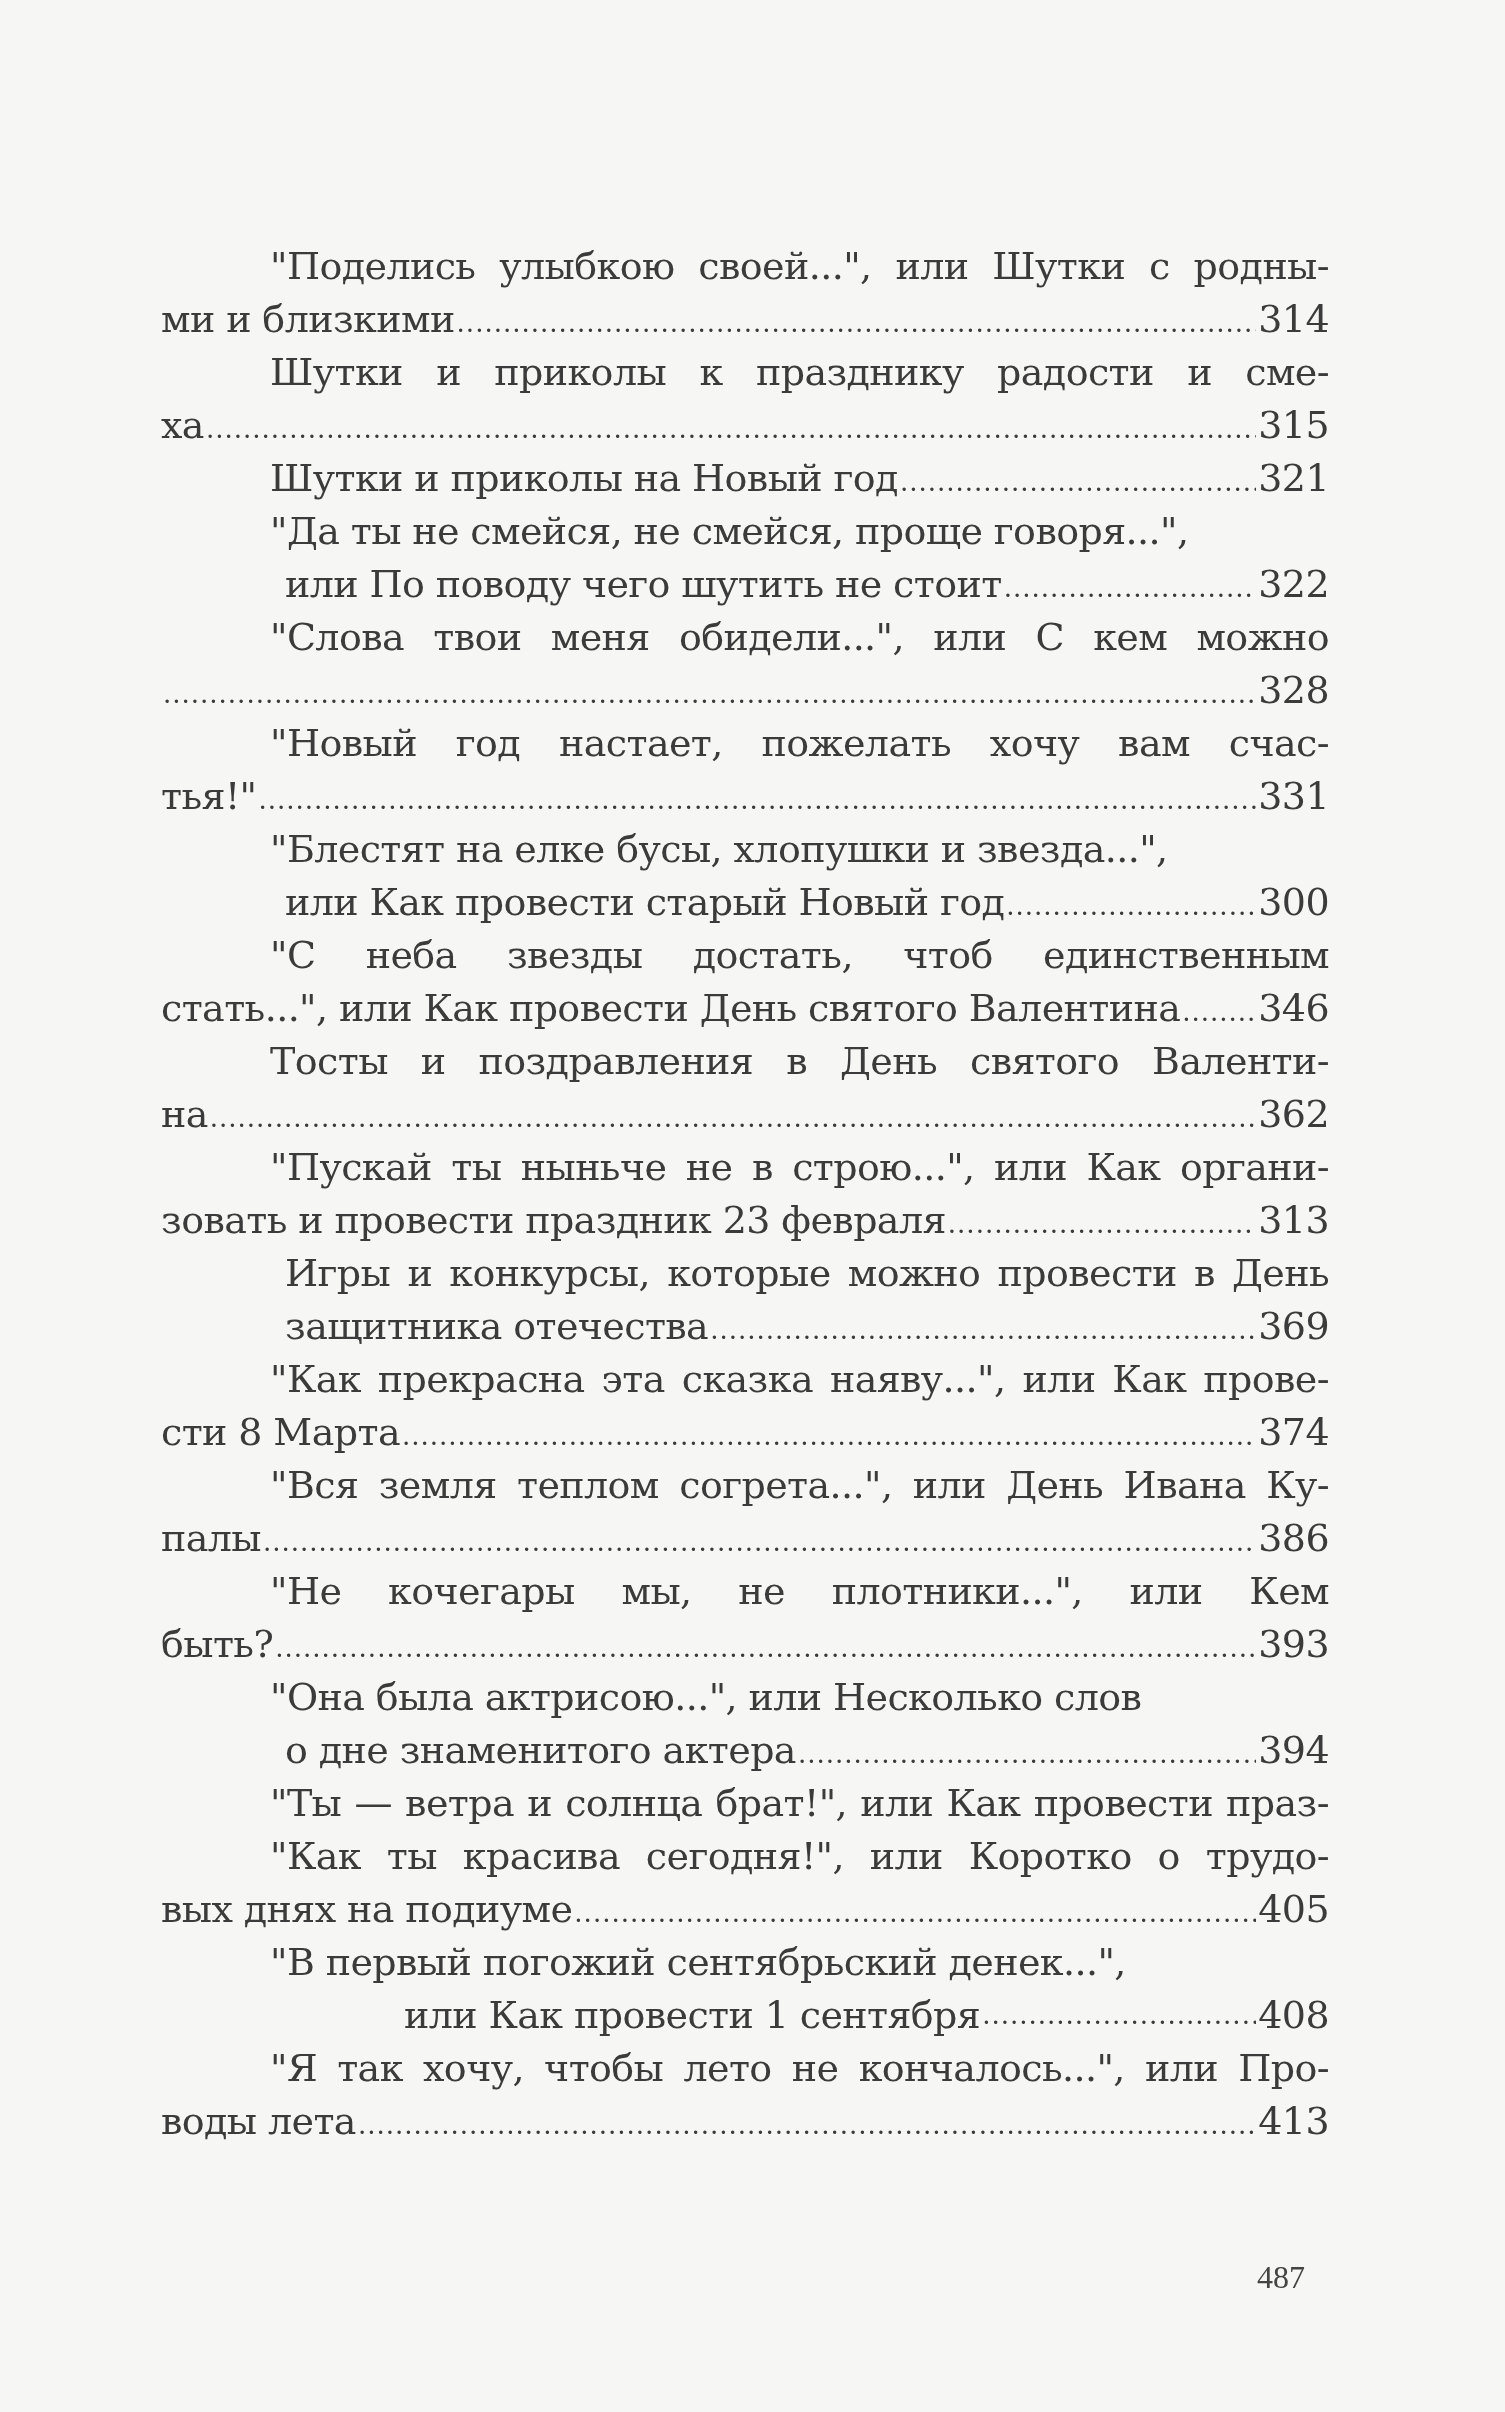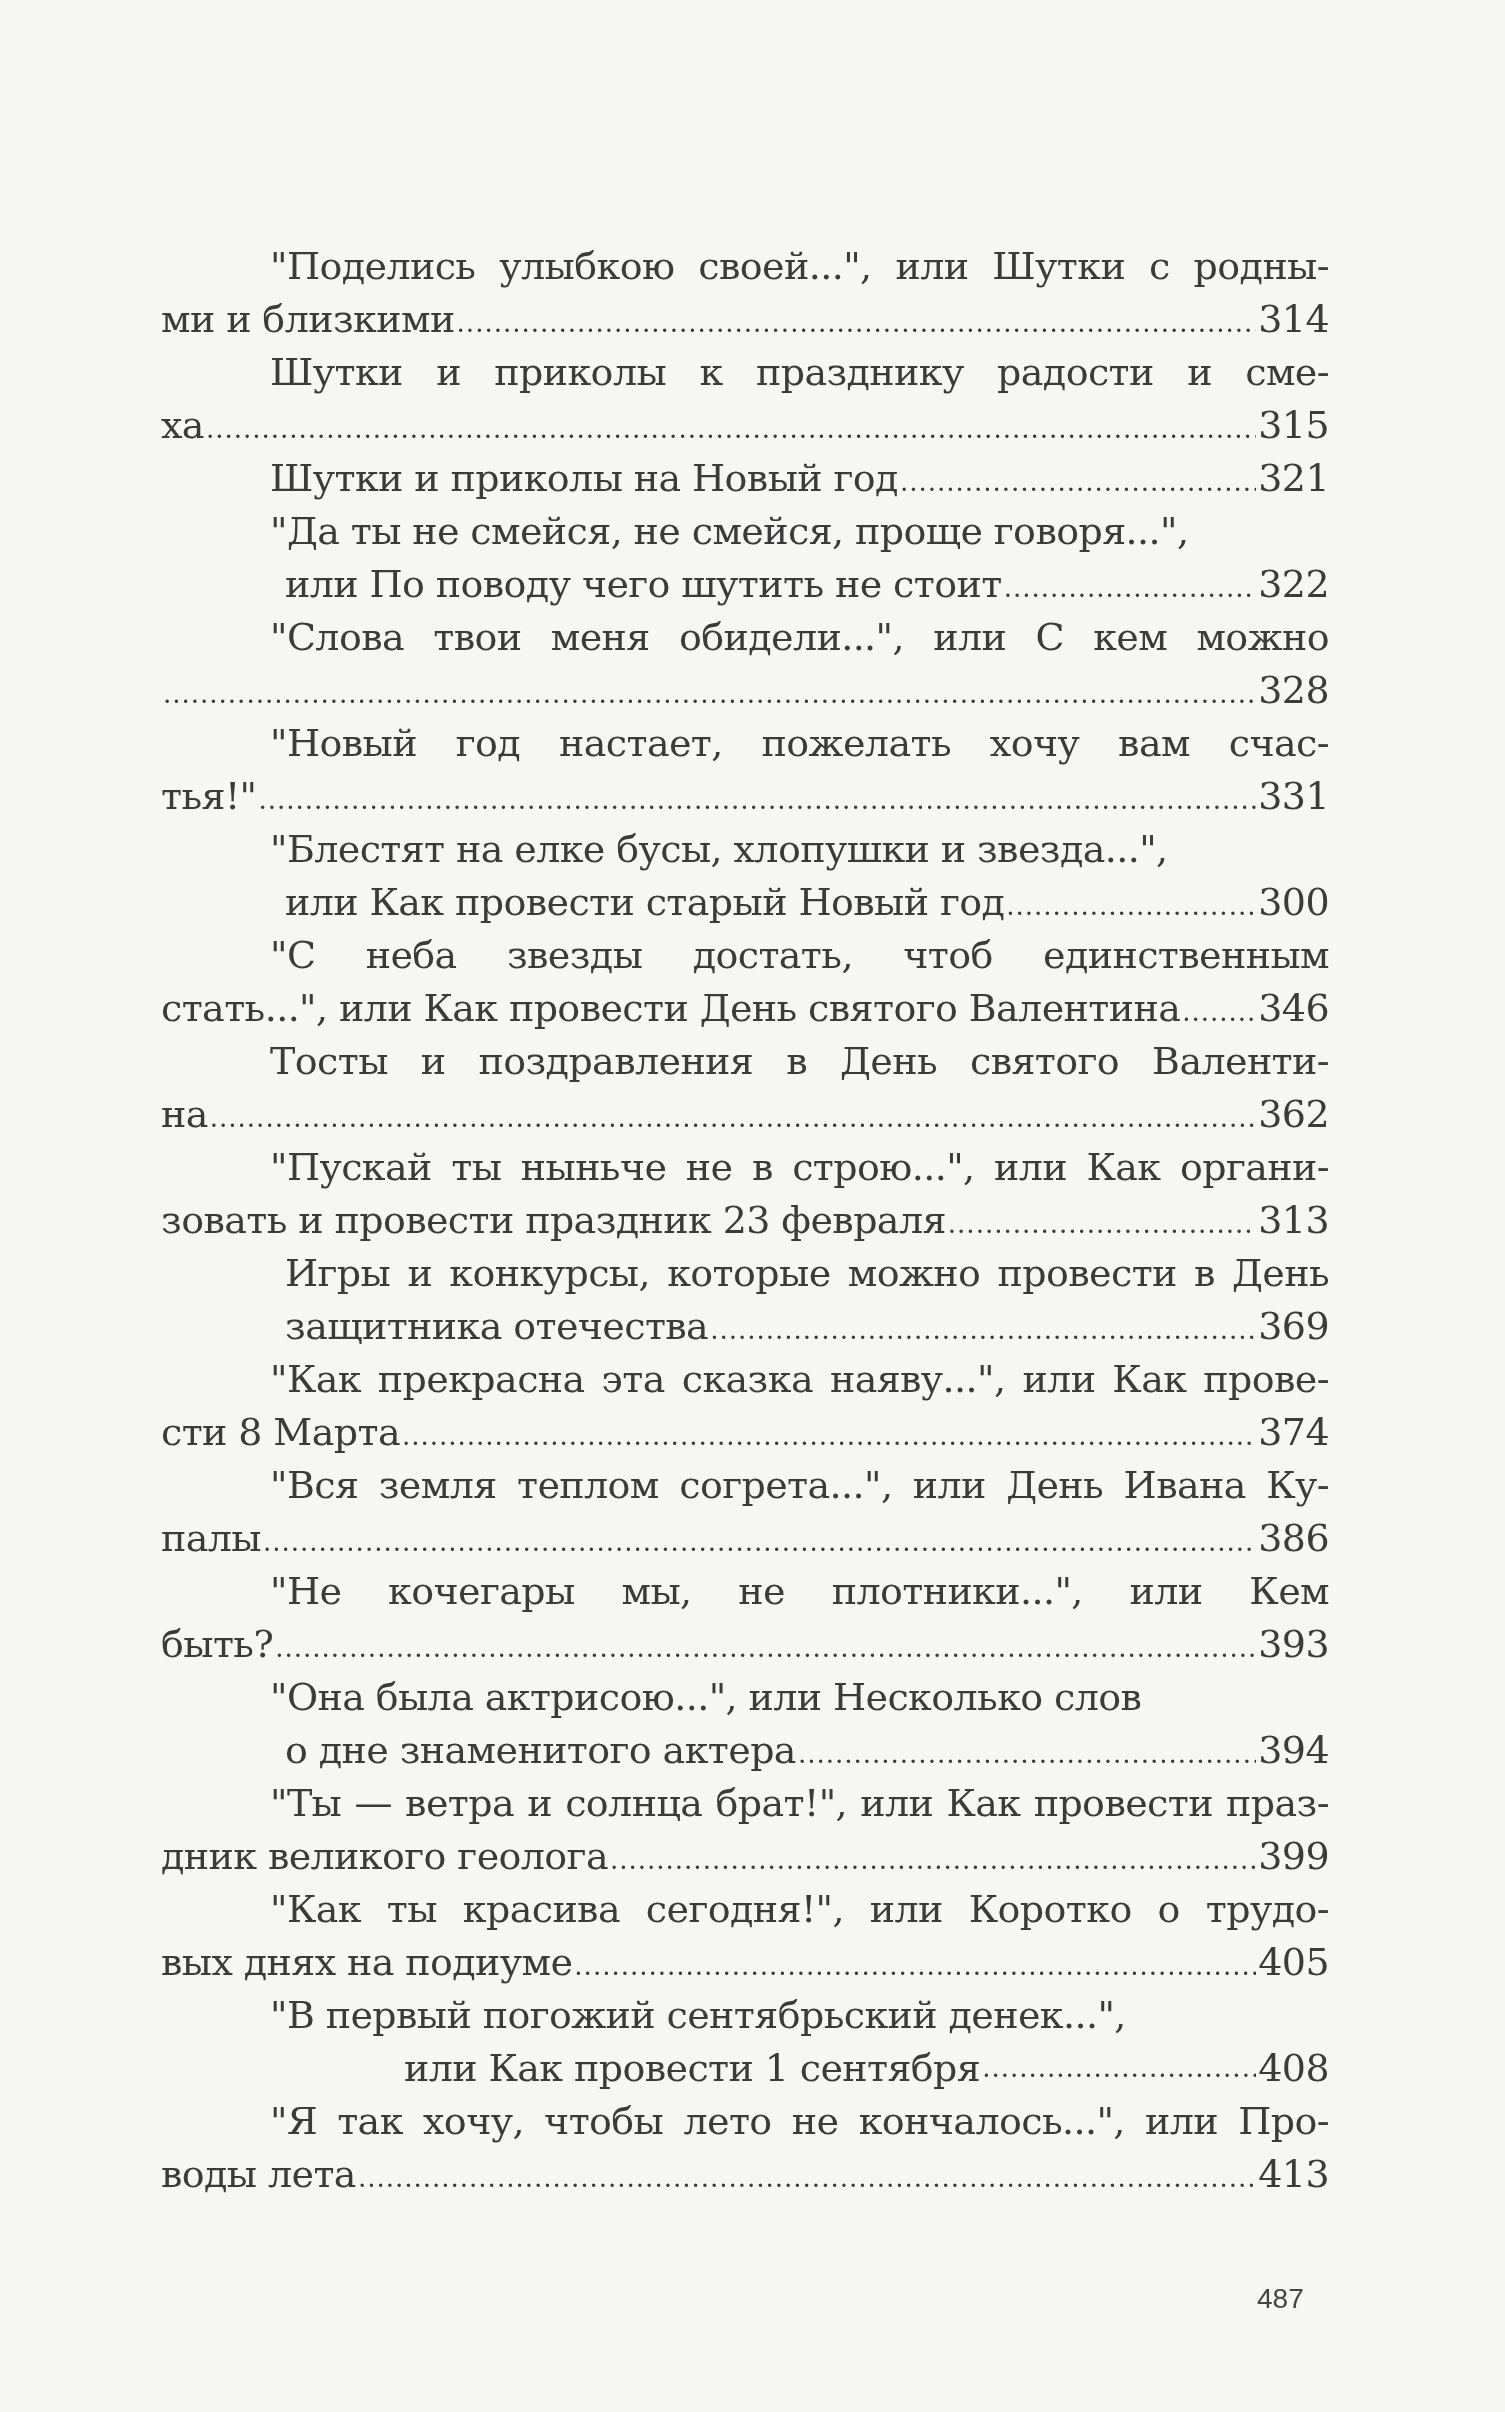--- a/index.html
+++ b/index.html
@@ -38,24 +38,23 @@
       content: "..............................................................................................................................................................................................................";
     }
     .line .pg { flex: 0 0 auto; }
     .ind1 { padding-left: 109px; }
     .ind2 { padding-left: 124px; }
     .ind3 { padding-left: 243px; align-items: flex-end; }
     .justify .txt { flex: 1 1 auto; text-align: justify; text-align-last: justify; }
     .page-num {
       position: absolute;
       left: 1257px; top: 2259px;
-      font-size: 28px;
-      font-family: Liberation Sans, sans-serif;
+      font-size: 32px;
+      font-family: Liberation Serif, serif;
       color: #444;
-      margin-top: 24px;
     }
   </style>
 </head>
 <body>
 
 <div class="page">
 
   <div class="line ind1 justify">
       <span class="txt">"Поделись улыбкою своей...", или Шутки с родны-</span>
     </div>
@@ -183,25 +182,20 @@
     </div>
   <div class="line ind2">
       <span class="txt">о дне знаменитого актера</span>
       <span class="dots"></span>
       <span class="pg">394</span>
     </div>
 
   <div class="line ind1 justify">
       <span class="txt">"Ты — ветра и солнца брат!", или Как провести праз-</span>
     </div>
-  <div class="line">
-      <span class="txt">дник великого геолога</span>
-      <span class="dots"></span>
-      <span class="pg">399</span>
-    </div>
 
   <div class="line ind1 justify">
       <span class="txt">"Как ты красива сегодня!", или Коротко о трудо-</span>
     </div>
   <div class="line">
       <span class="txt">вых днях на подиуме</span>
       <span class="dots"></span>
       <span class="pg">405</span>
     </div>
 

